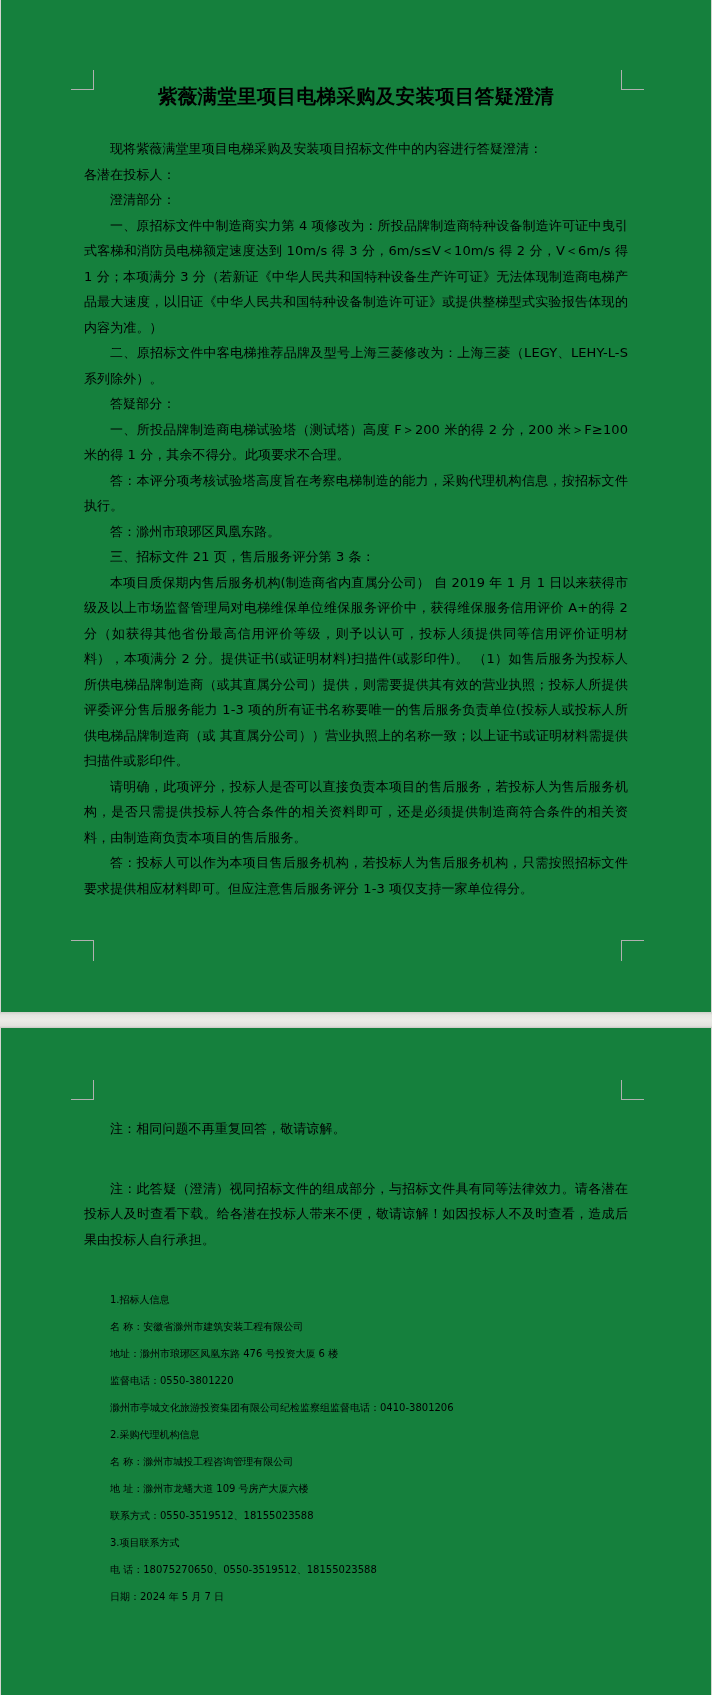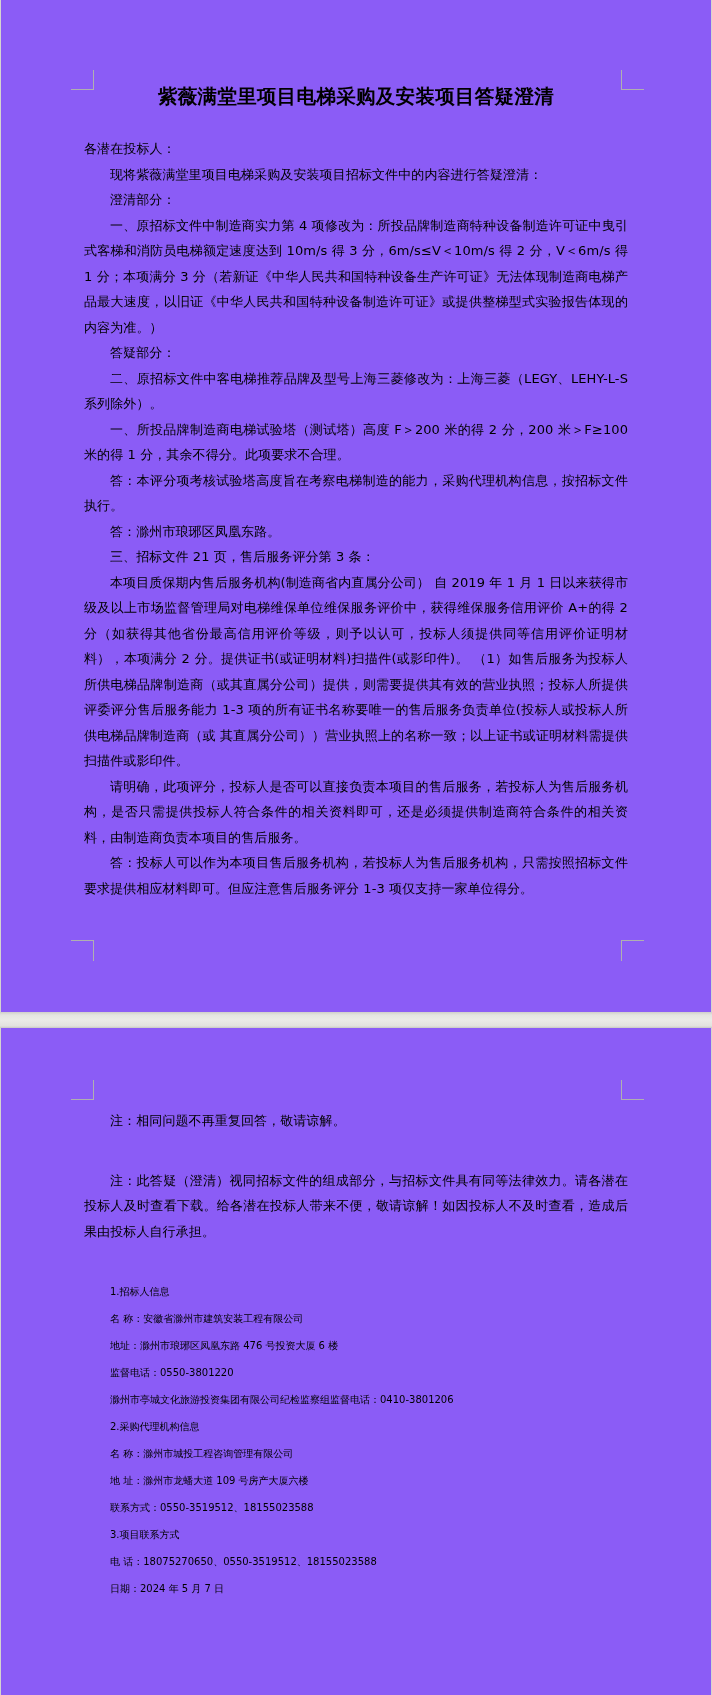--- a/index.html
+++ b/index.html
@@ -12,21 +12,21 @@
   #viewport {
     width: 712px;
     min-height: 1695px;
     position: relative;
     background: #e8e8e4;
     overflow: hidden;
   }
   .page {
     position: relative;
     width: 712px;
-    background: #8b5cf6;
+    background: #15803d;
     border-left: 1px solid #d4d4d0;
     border-right: 1px solid #d4d4d0;
   }
   #page-1 { height: 1012px; }
   .page-gap {
     width: 712px;
     height: 16px;
     background: linear-gradient(to bottom,
                 #cfcfca 0px, #e4e4e0 3px, #ebebe7 8px, #e2e2de 14px, #c9c9c4 16px);
   }
@@ -124,32 +124,32 @@
       <span class="h"></span>
       <span class="v"></span>
     </div>
 
     <div class="content" style="top:83px;">
 
       <h1 class="doc-title">紫薇满堂里项目电梯采购及安装项目答疑澄清</h1>
 
       <div class="spacer-md"></div>
 
+      <p class="body ind">现将紫薇满堂里项目电梯采购及安装项目招标文件中的内容进行答疑澄清：</p>
+
       <p class="body noind">各潜在投标人：</p>
 
-      <p class="body ind">现将紫薇满堂里项目电梯采购及安装项目招标文件中的内容进行答疑澄清：</p>
-
       <p class="body ind">澄清部分：</p>
 
       <p class="body ind">一、原招标文件中制造商实力第 4 项修改为：所投品牌制造商特种设备制造许可证中曳引式客梯和消防员电梯额定速度达到 10m/s 得 3 分，6m/s≤V＜10m/s 得 2 分，V＜6m/s 得 1 分；本项满分 3 分（若新证《中华人民共和国特种设备生产许可证》无法体现制造商电梯产品最大速度，以旧证《中华人民共和国特种设备制造许可证》或提供整梯型式实验报告体现的内容为准。）</p>
 
+      <p class="body ind">二、原招标文件中客电梯推荐品牌及型号上海三菱修改为：上海三菱（LEGY、LEHY-L-S 系列除外）。</p>
+
       <p class="body ind">答疑部分：</p>
 
-      <p class="body ind">二、原招标文件中客电梯推荐品牌及型号上海三菱修改为：上海三菱（LEGY、LEHY-L-S 系列除外）。</p>
-
       <p class="body ind">一、所投品牌制造商电梯试验塔（测试塔）高度 F＞200 米的得 2 分，200 米＞F≥100 米的得 1 分，其余不得分。此项要求不合理。</p>
 
       <p class="body ind">答：本评分项考核试验塔高度旨在考察电梯制造的能力，采购代理机构信息，按招标文件执行。</p>
 
 
       <p class="body ind">答：滁州市琅琊区凤凰东路。</p>
 
       <p class="body ind">三、招标文件 21 页，售后服务评分第 3 条：</p>
 
       <p class="body ind">本项目质保期内售后服务机构(制造商省内直属分公司） 自 2019 年 1 月 1 日以来获得市级及以上市场监督管理局对电梯维保单位维保服务评价中，获得维保服务信用评价 A+的得 2 分（如获得其他省份最高信用评价等级，则予以认可，投标人须提供同等信用评价证明材料），本项满分 2 分。提供证书(或证明材料)扫描件(或影印件)。 （1）如售后服务为投标人所供电梯品牌制造商（或其直属分公司）提供，则需要提供其有效的营业执照；投标人所提供评委评分售后服务能力 1-3 项的所有证书名称要唯一的售后服务负责单位(投标人或投标人所供电梯品牌制造商（或 其直属分公司））营业执照上的名称一致；以上证书或证明材料需提供扫描件或影印件。</p>
@@ -167,21 +167,21 @@
 
     <div class="crop tl" style="left:70px; top:52px; width:23px; height:20px;">
       <span class="v"></span>
       <span class="h"></span>
     </div>
     <div class="crop tr" style="left:620px; top:52px; width:23px; height:20px;">
       <span class="v"></span>
       <span class="h"></span>
     </div>
 
-    <div class="content" style="top:80px;">
+    <div class="content" style="top:88px;">
 
       <p class="body ind">注：相同问题不再重复回答，敬请谅解。</p>
 
       <div class="spacer-lg"></div>
 
       <p class="body ind">注：此答疑（澄清）视同招标文件的组成部分，与招标文件具有同等法律效力。请各潜在投标人及时查看下载。给各潜在投标人带来不便，敬请谅解！如因投标人不及时查看，造成后果由投标人自行承担。</p>
 
       <div class="spacer-lg"></div>
 
       <div class="info-line">1.招标人信息</div>

